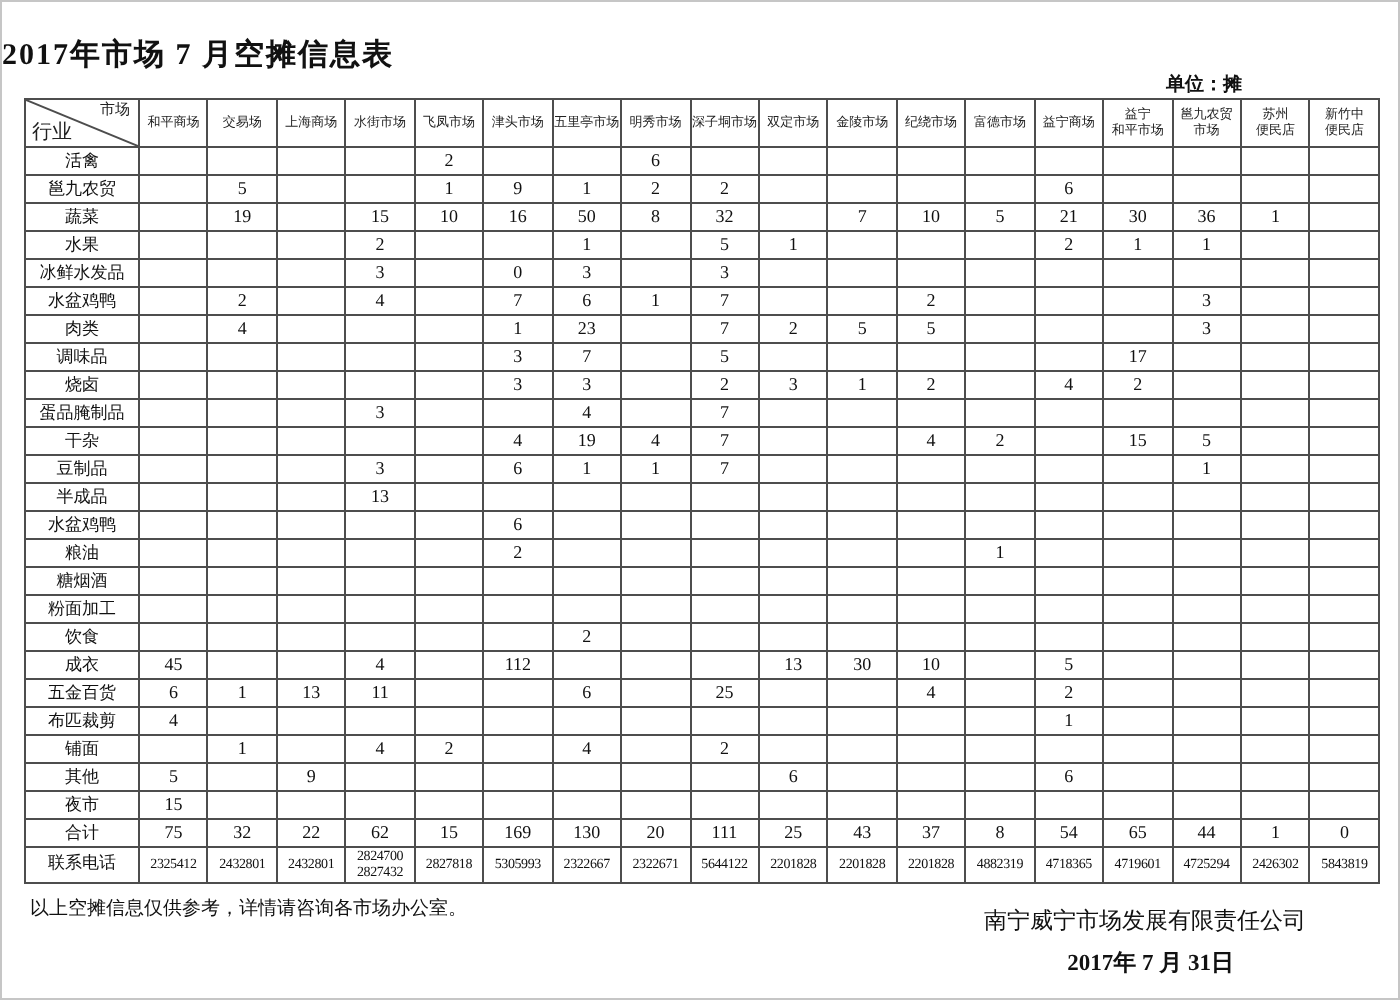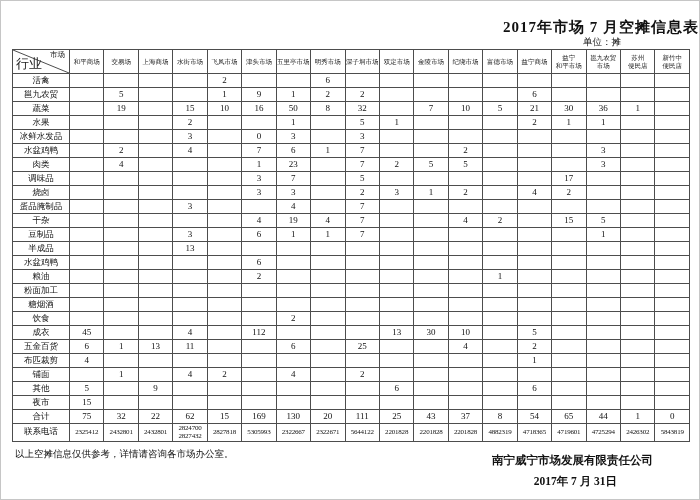--- a/index.html
+++ b/index.html
@@ -3,25 +3,25 @@
 <meta charset="utf-8">
 <style>
   html,body{margin:0;padding:0;background:#fff;}
   .sheet{
     position:relative;width:698px;height:498px;background:#fff;
     border:1px solid #c6c6c6;overflow:hidden;
     font-family:"Liberation Serif","DejaVu Serif",serif;color:#111;
   }
   .title{
     position:absolute;top:17px;left:0;right:0;margin:0;
-    text-align:right;font-size:15px;font-weight:bold;letter-spacing:1px;
+    text-align:left;font-size:15px;font-weight:bold;letter-spacing:1px;
   }
   .unit{
     position:absolute;top:35px;right:78px;
-    font-size:9.5px;font-weight:normal;
+    font-size:9.5px;font-weight:bold;
   }
   table.grid{
     position:absolute;left:11px;top:48px;width:678px;
     border-collapse:collapse;table-layout:fixed;
     border:1px solid #333;
   }
   .grid th,.grid td{
     border:1px solid #4d4d4d;padding:0;text-align:center;vertical-align:middle;
     font-weight:normal;overflow:hidden;
   }
@@ -32,26 +32,26 @@
   .grid tbody tr{height:14px;}
   .grid tbody td{font-size:9px;line-height:1;}
   .row-label{font-size:8.5px;}
   tr.total-row{height:14px;}
   tr.total-row td{font-size:9px;}
   tr.phone-row{height:19px;}
   tr.phone-row td{font-size:7px;line-height:1.2;white-space:pre-line;letter-spacing:-0.2px;}
   th.corner{position:relative;}
   th.corner svg{position:absolute;left:0;top:0;width:100%;height:100%;}
   th.corner .ctr{position:absolute;top:1px;right:4px;font-size:7.5px;}
-  th.corner .cbl{position:absolute;bottom:1px;left:3px;font-size:13px;text-align:right;}
+  th.corner .cbl{position:absolute;bottom:1px;left:3px;font-size:10px;text-align:right;}
   .note{
     position:absolute;left:14px;top:447px;font-size:9.5px;
   }
   .company{
-    position:absolute;right:46px;top:452px;font-size:11.5px;font-weight:bold;
+    position:absolute;right:46px;top:452px;font-size:11.5px;font-weight:normal;
   }
   .date{
     position:absolute;right:82px;top:473px;font-size:11.5px;font-weight:bold;
   }
 </style>
 </head>
 <body>
 
 <div class="sheet">
   <h1 class="title">2017年市场 7 月空摊信息表</h1>
@@ -397,42 +397,42 @@
           <td></td>
           <td></td>
           <td>1</td>
           <td></td>
           <td></td>
           <td></td>
           <td></td>
           <td></td>
         </tr>
         <tr>
+          <th class="row-label label-col">糖烟酒</th>
+          <td></td>
+          <td></td>
+          <td></td>
+          <td></td>
+          <td></td>
+          <td></td>
+          <td></td>
+          <td></td>
+          <td></td>
+          <td></td>
+          <td></td>
+          <td></td>
+          <td></td>
+          <td></td>
+          <td></td>
+          <td></td>
+          <td></td>
+          <td></td>
+        </tr>
+        <tr>
           <th class="row-label label-col">粉面加工</th>
-          <td></td>
-          <td></td>
-          <td></td>
-          <td></td>
-          <td></td>
-          <td></td>
-          <td></td>
-          <td></td>
-          <td></td>
-          <td></td>
-          <td></td>
-          <td></td>
-          <td></td>
-          <td></td>
-          <td></td>
-          <td></td>
-          <td></td>
-          <td></td>
-        </tr>
-        <tr>
-          <th class="row-label label-col">糖烟酒</th>
           <td></td>
           <td></td>
           <td></td>
           <td></td>
           <td></td>
           <td></td>
           <td></td>
           <td></td>
           <td></td>
           <td></td>

